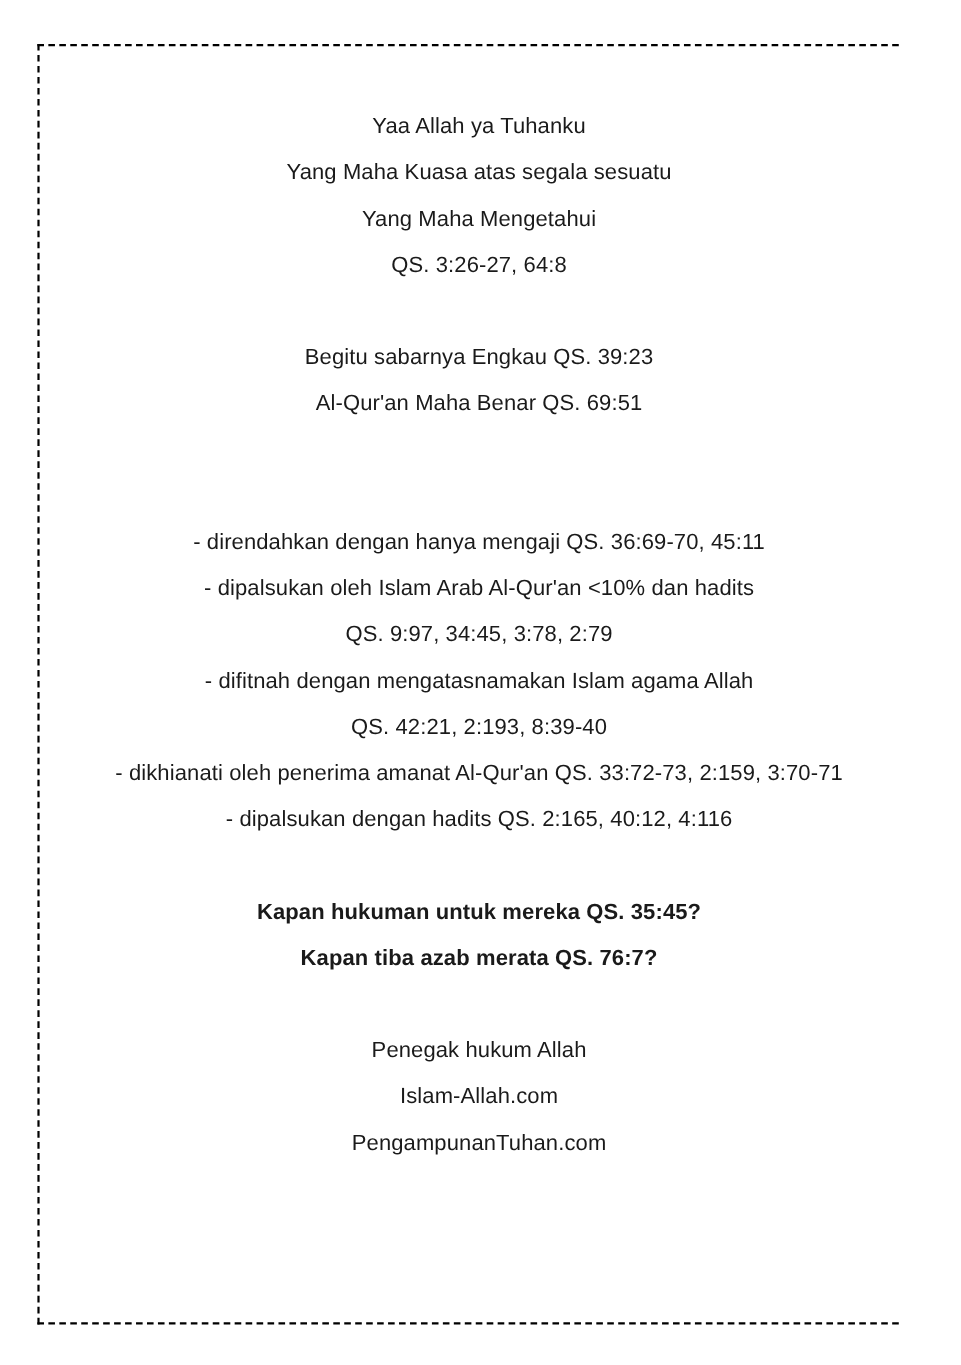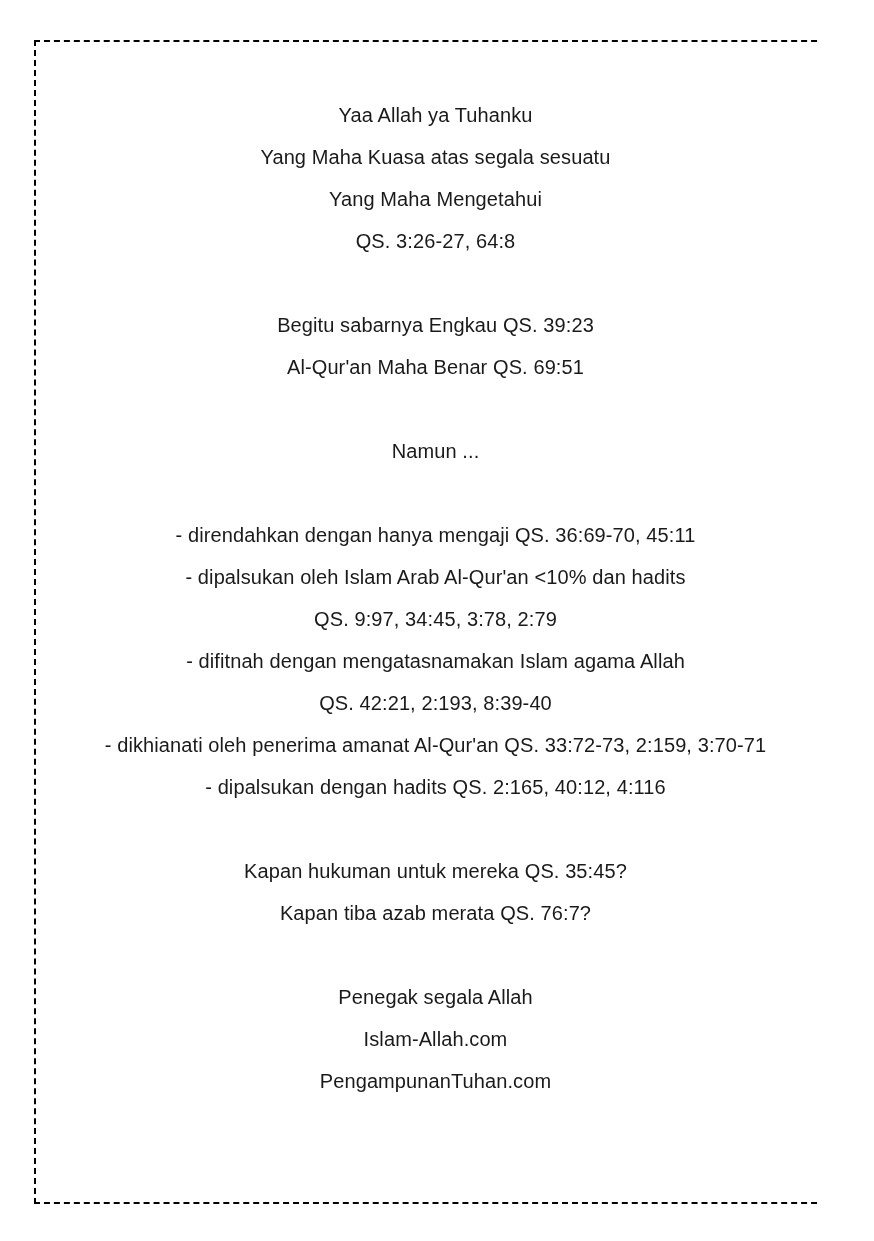--- a/index.html
+++ b/index.html
@@ -32,21 +32,21 @@
     text-align: center;
     font-size: 20px;
     letter-spacing: 0.1px;
   }
   .line {
     height: 42px;
     line-height: 42px;
     white-space: nowrap;
   }
   .line.bold {
-    font-weight: normal;
+    font-weight: bold;
   }
   .line.blank {
     height: 42px;
   }
 </style>
 </head>
 <body>
 
 <div class="page">
   <div class="page-border">
@@ -57,38 +57,37 @@
       <div class="line">Yang Maha Mengetahui</div>
       <div class="line">QS. 3:26-27, 64:8</div>
 
       <div class="line blank"></div>
 
       <div class="line">Begitu sabarnya Engkau QS. 39:23</div>
       <div class="line">Al-Qur'an Maha Benar QS. 69:51</div>
 
       <div class="line blank"></div>
 
-      <div class="line">Namun ...</div>
 
       <div class="line blank"></div>
 
       <div class="line">- direndahkan dengan hanya mengaji QS. 36:69-70, 45:11</div>
       <div class="line">- dipalsukan oleh Islam Arab Al-Qur'an &lt;10% dan hadits</div>
       <div class="line">QS. 9:97, 34:45, 3:78, 2:79</div>
       <div class="line">- difitnah dengan mengatasnamakan Islam agama Allah</div>
       <div class="line">QS. 42:21, 2:193, 8:39-40</div>
       <div class="line">- dikhianati oleh penerima amanat Al-Qur'an QS. 33:72-73, 2:159, 3:70-71</div>
       <div class="line">- dipalsukan dengan hadits QS. 2:165, 40:12, 4:116</div>
 
       <div class="line blank"></div>
 
       <div class="line bold">Kapan hukuman untuk mereka QS. 35:45?</div>
       <div class="line bold">Kapan tiba azab merata QS. 76:7?</div>
 
       <div class="line blank"></div>
 
-      <div class="line">Penegak segala Allah</div>
+      <div class="line">Penegak hukum Allah</div>
       <div class="line">Islam-Allah.com</div>
       <div class="line">PengampunanTuhan.com</div>
 
     </div>
   </div>
 </div>
 
 </body></html>

